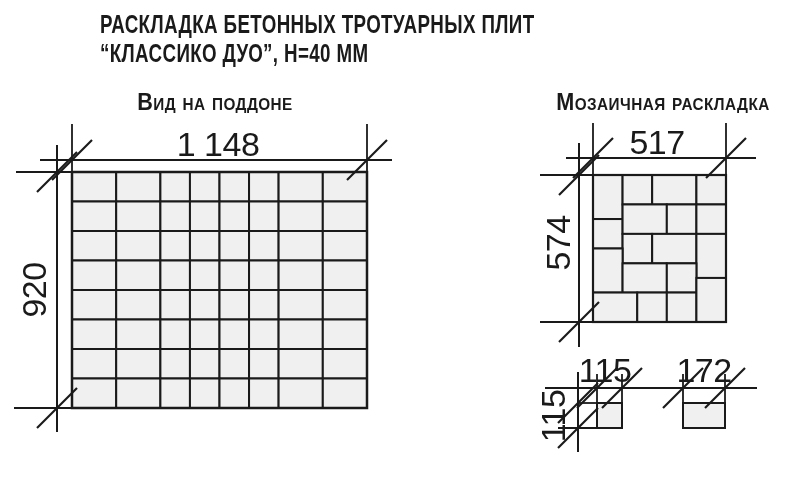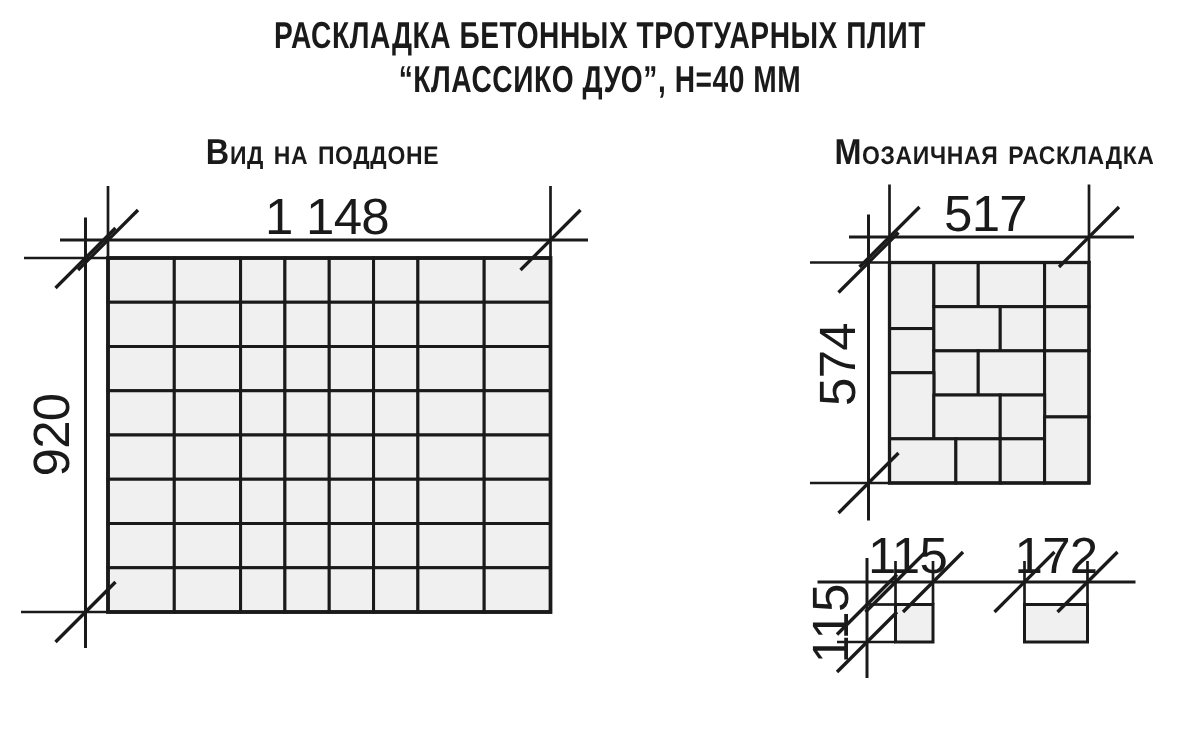--- a/index.html
+++ b/index.html
@@ -1,21 +1,21 @@
 <!DOCTYPE html>
 <html><head>
 <meta charset="utf-8">
 <style>
   html,body{margin:0;padding:0;background:#ffffff;}
   body{
     position:relative;width:800px;height:496px;overflow:hidden;
     font-family:"Liberation Sans", sans-serif;color:#1a1a1a;
   }
   .title-block{
-    position:absolute;left:0;top:10px;width:800px;text-align:center;
+    position:absolute;left:0;top:10px;width:800px;text-align:left;
   }
   .title-line{
     font-size:25px;font-weight:600;line-height:29px;letter-spacing:.5px;
     transform:scaleX(.75);transform-origin:50% 50%;white-space:nowrap;
   }
   .section-label{
     position:absolute;text-align:center;font-size:24px;font-weight:600;
     font-variant:small-caps;letter-spacing:.5px;white-space:nowrap;
     transform:scaleX(.9);transform-origin:50% 50%;
   }

